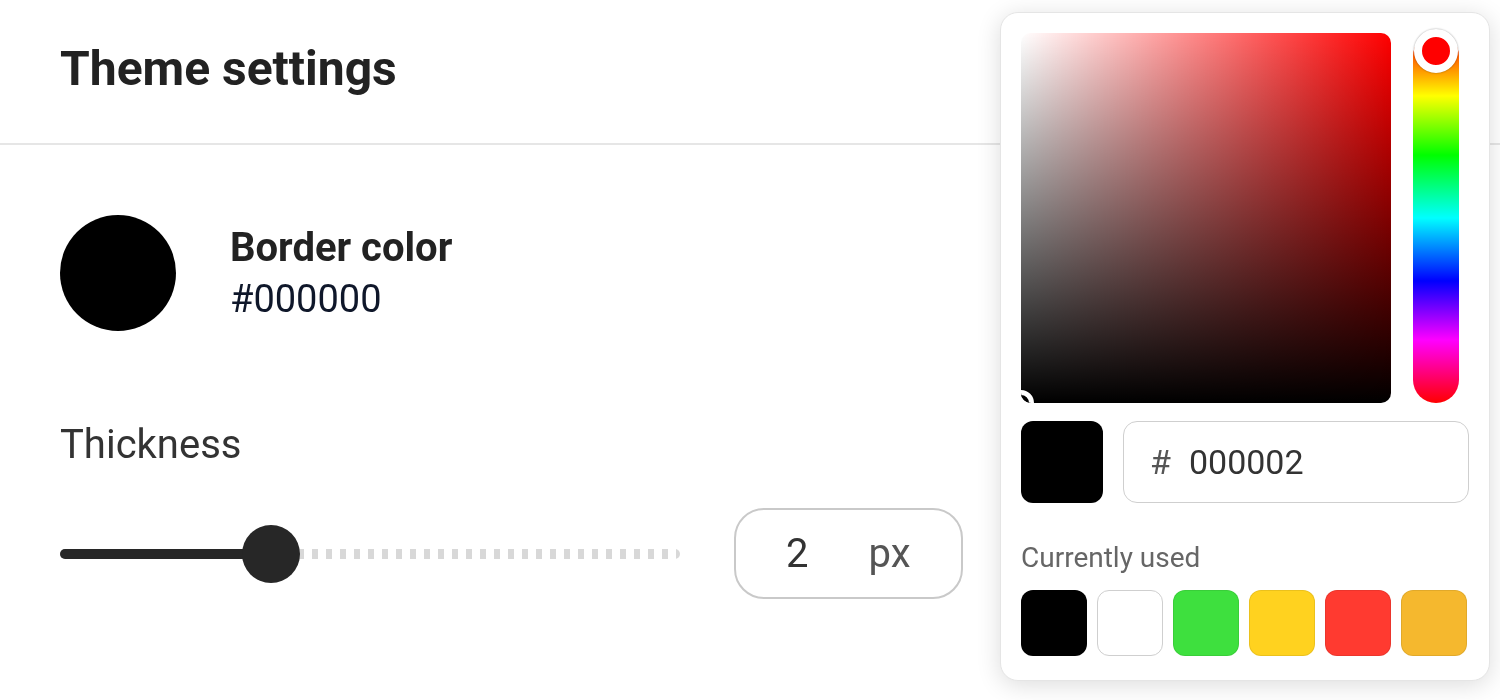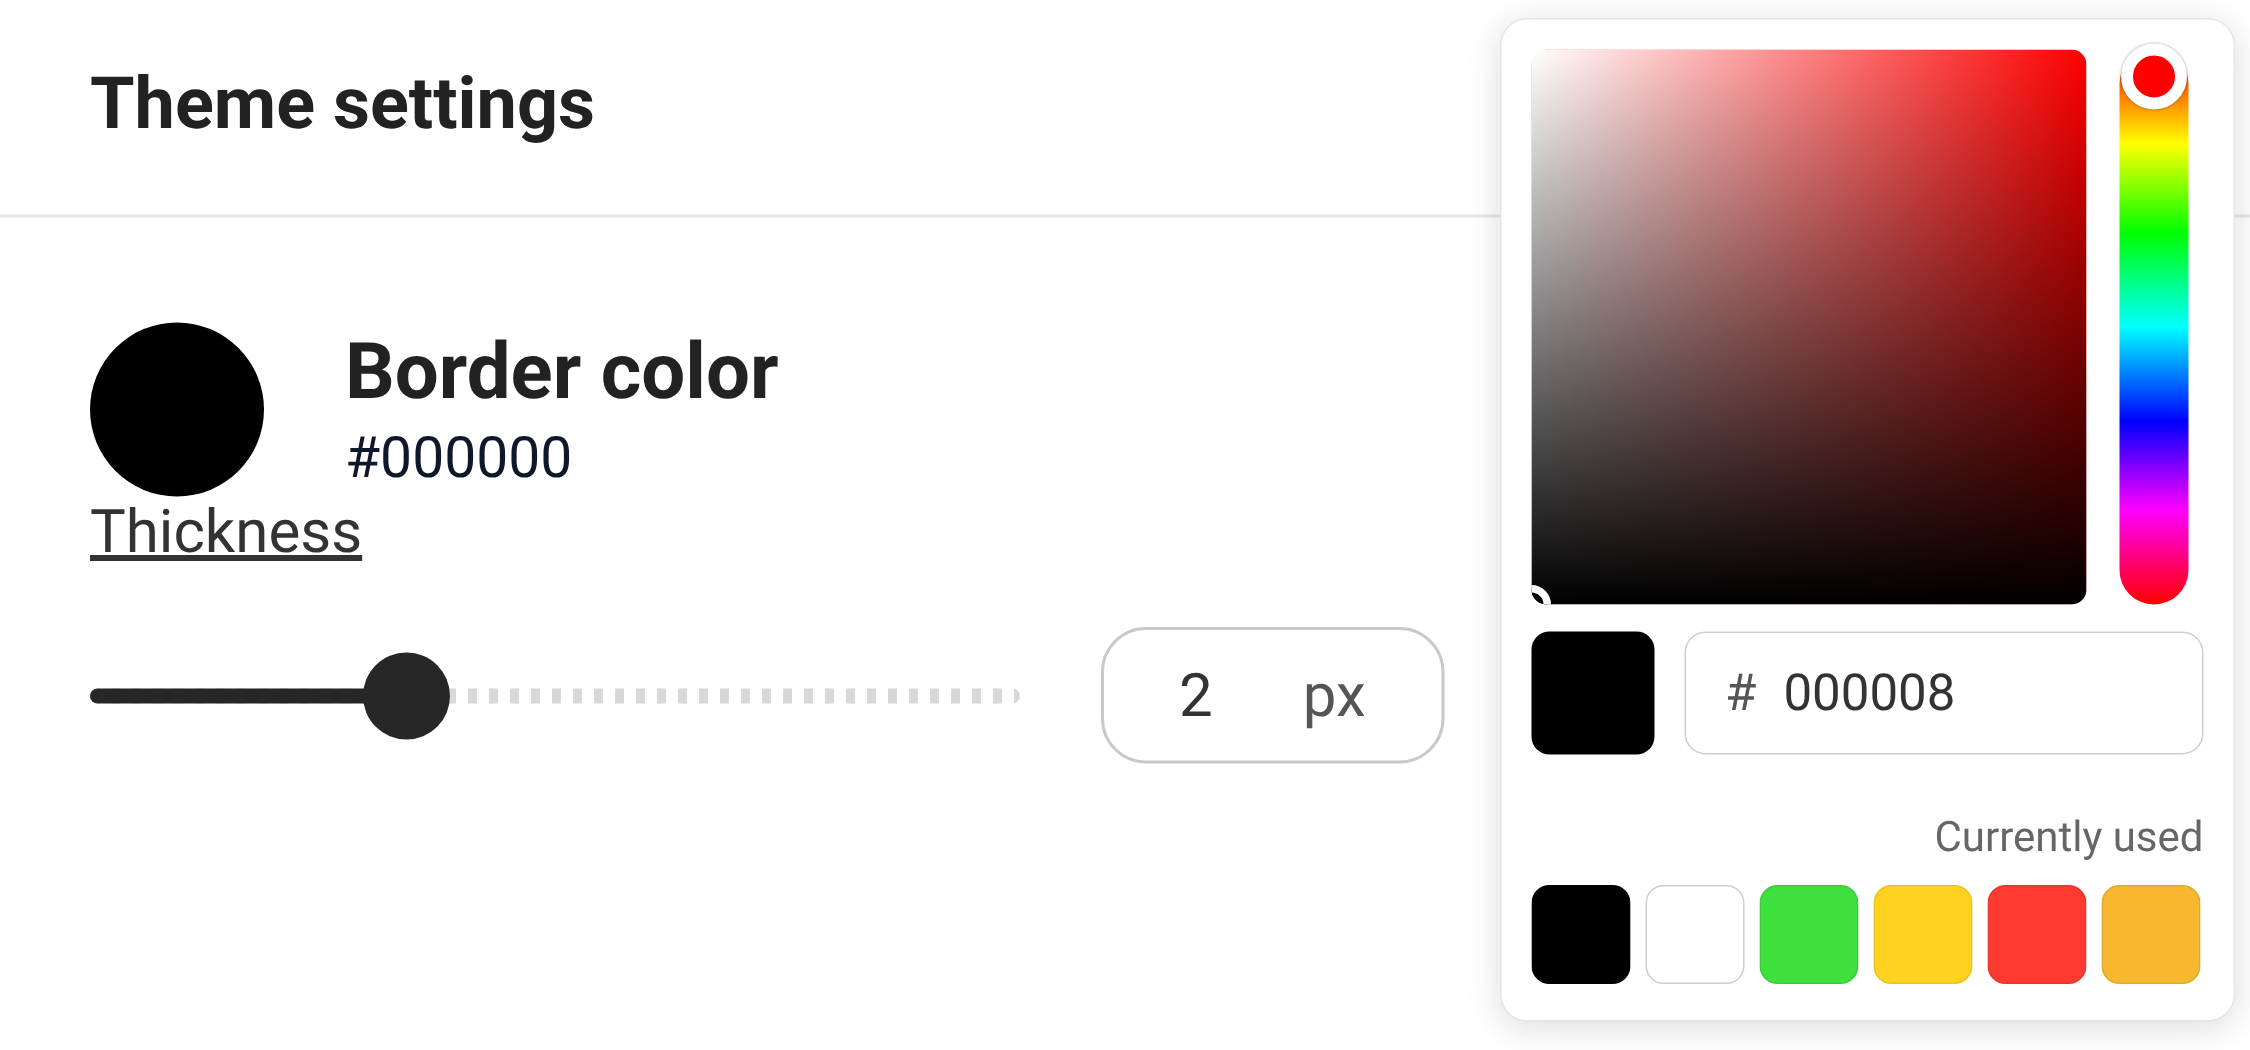--- a/index.html
+++ b/index.html
@@ -41,37 +41,37 @@
 
   .swatch {
     width: 116px;
     height: 116px;
     border-radius: 50%;
     background: #000;
     flex: 0 0 auto;
   }
 
   .color-labels .label {
-    font-size: 52px;
+    font-size: 40px;
     font-weight: 700;
     color: #222;
     line-height: 1.15;
   }
   .color-labels .value {
     font-size: 38px;
     font-weight: 400;
     color: #0f172a;
     margin-top: 6px;
   }
 
   .thickness-label {
     font-size: 40px;
     font-weight: 400;
     color: #333;
-    text-decoration: underline;
+    margin-top: 90px;
   }
 
   .thickness-row {
     display: flex;
     align-items: center;
     gap: 54px;
     margin-top: 40px;
   }
 
   .slider {
@@ -221,21 +221,20 @@
     color: #333;
   }
   .hex-field .hash {
     color: #555;
   }
 
   .currently-used-label {
     margin-top: 38px;
     font-size: 28px;
     color: #666;
-    text-align: right;
   }
 
   .swatch-row {
     display: flex;
     gap: 10px;
     margin-top: 16px;
   }
   .mini-swatch {
     width: 66px;
     height: 66px;
@@ -280,21 +279,21 @@
     </div>
     <div class="hue-bar">
       <div class="hue-cursor"></div>
     </div>
   </div>
 
   <div class="picker-mid">
     <div class="current-swatch" style="background: rgb(0, 0, 0);"></div>
     <div class="hex-field">
       <span class="hash">#</span>
-      <span>000008</span>
+      <span>000002</span>
     </div>
   </div>
 
   <div class="currently-used-label">Currently used</div>
   <div class="swatch-row">
       <div class="mini-swatch" style="background: rgb(0, 0, 0); border-color: rgba(0, 0, 0, 0.08);"></div>
       <div class="mini-swatch" style="background: rgb(255, 255, 255); border-color: rgb(207, 207, 207);"></div>
       <div class="mini-swatch" style="background: rgb(62, 224, 62); border-color: rgba(0, 0, 0, 0.08);"></div>
       <div class="mini-swatch" style="background: rgb(255, 210, 31); border-color: rgba(0, 0, 0, 0.08);"></div>
       <div class="mini-swatch" style="background: rgb(255, 58, 48); border-color: rgba(0, 0, 0, 0.08);"></div>

